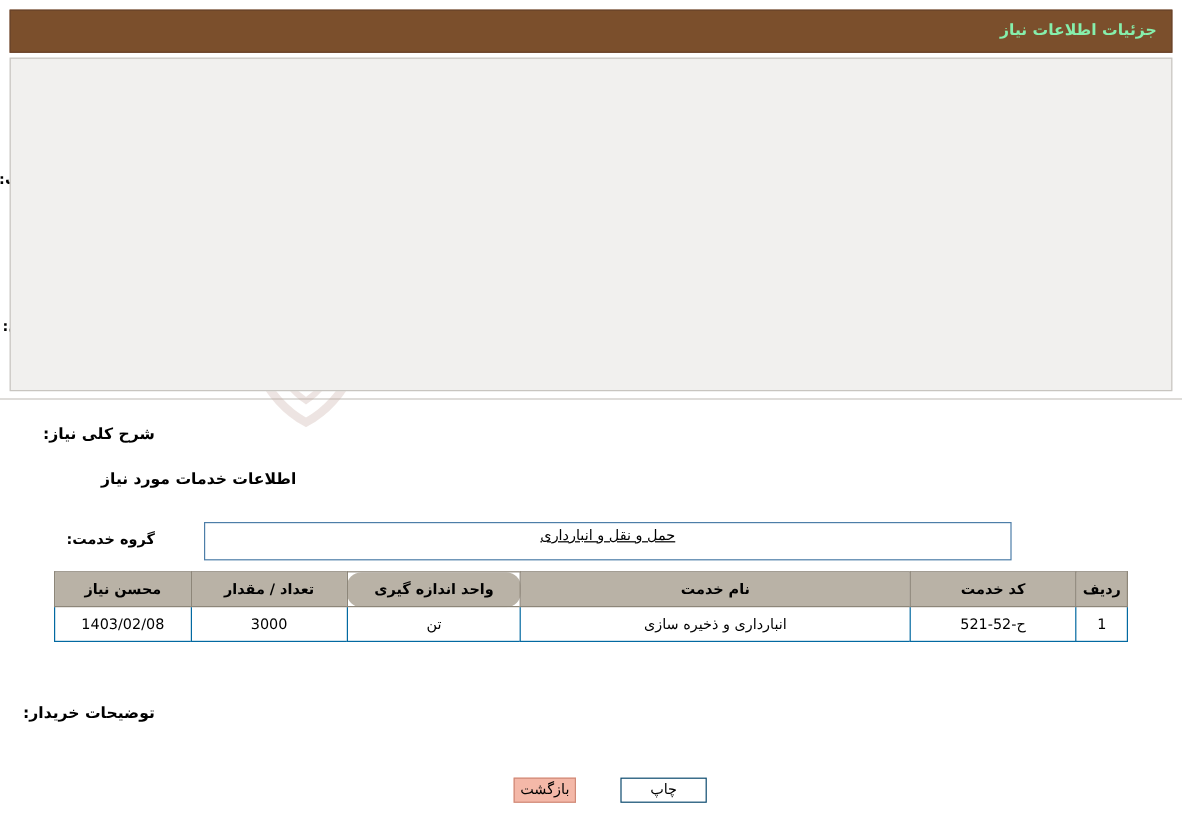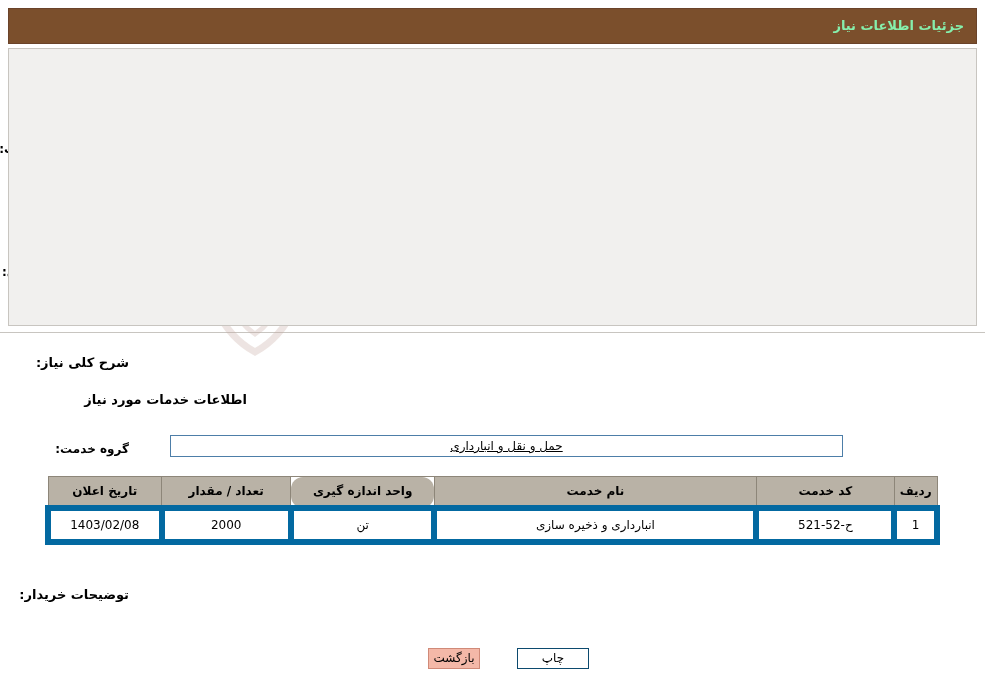--- a/index.html
+++ b/index.html
@@ -193,21 +193,21 @@
     right: 856px;
     top: 442px;
     font-size: 12px;
     font-weight: bold;
   }
   .grp-box {
     position: absolute;
     left: 170px;
     top: 435px;
     width: 673px;
-    height: 22px;
+    height: 32px;
     background: #ffffff;
     border: 1px solid #4d7ea8;
     box-sizing: border-box;
     line-height: 20px;
     font-size: 12px;
     text-align: center;
   }
   .grp-box span { text-decoration: underline; }
 
   
@@ -222,21 +222,21 @@
   }
   .tbl th {
     background: #b9b2a6;
     border: 1px solid #8d8679;
     height: 26px;
     font-weight: bold;
     color: #000;
     text-align: center;
   }
   .tbl td {
-    border: 6px solid #0369a1;
+    border: 1px solid #0369a1;
     height: 26px;
     text-align: center;
     background: #ffffff;
   }
 
   
   .remarks-label {
     position: absolute;
     right: 856px;
     top: 587px;
@@ -376,30 +376,30 @@
   </div>
 
   <table class="tbl">
     <thead>
       <tr>
         <th style="width:40px;">ردیف</th>
         <th style="width:138px;">کد خدمت</th>
         <th style="width:330px;margin-top:17px;">نام خدمت</th>
         <th style="width:145px;border-radius:12px;">واحد اندازه گیری</th>
         <th style="width:130px;">تعداد / مقدار</th>
-        <th style="width:112px;">تاریخ اعلان</th>
+        <th style="width:112px;">محسن نیاز</th>
       </tr>
     </thead>
     <tbody>
       <tr>
         <td>1</td>
         <td>ح-52-521</td>
         <td>انبارداری و ذخیره سازی</td>
         <td>تن</td>
-        <td>2000</td>
+        <td>3000</td>
         <td>1403/02/08</td>
       </tr>
     </tbody>
   </table>
 
   <div class="remarks-label">توضیحات خریدار:</div>
 
   <div class="btn btn-print">چاپ</div>
   <div class="btn btn-back">بازگشت</div>
 

